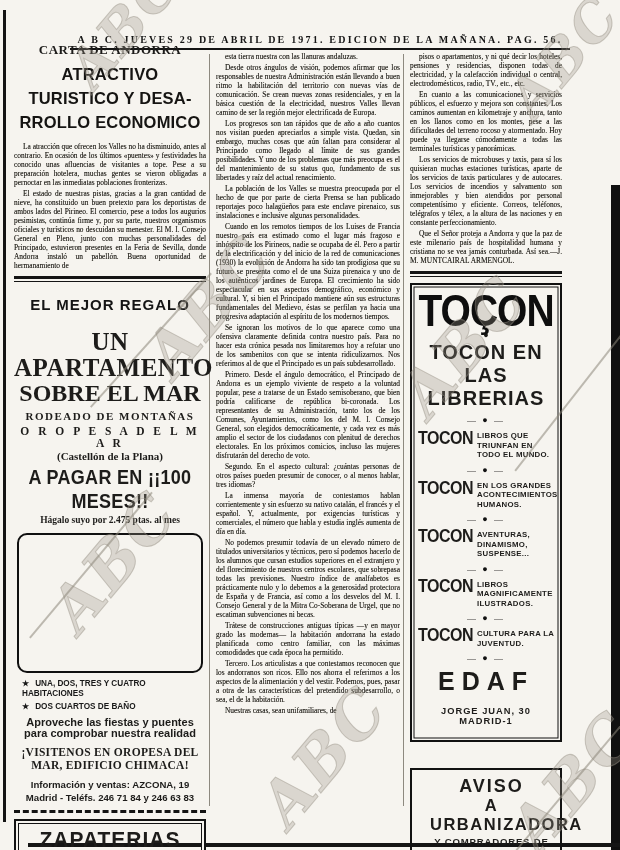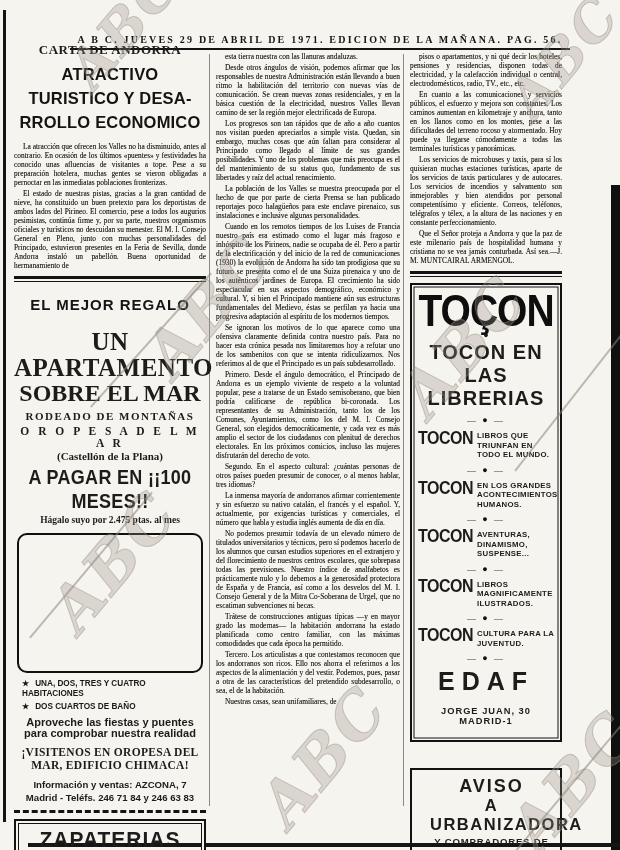--- a/index.html
+++ b/index.html
@@ -148,21 +148,21 @@
       <div class="apt-bullets">
           <div class="apt-bullet">
           <span class="star">★</span><span>UNA, DOS, TRES Y CUATRO HABITACIONES</span>
         </div>
           <div class="apt-bullet">
           <span class="star">★</span><span>DOS CUARTOS DE BAÑO</span>
         </div>
         </div>
       <div class="apt-l9">Aproveche las fiestas y puentes para comprobar nuestra realidad</div>
       <div class="apt-l10">¡VISITENOS EN OROPESA DEL MAR, EDIFICIO CHIMACA!</div>
-      <div class="apt-l11">Información y ventas: AZCONA, 7</div>
+      <div class="apt-l11">Información y ventas: AZCONA, 19</div>
       <div class="apt-l12">Madrid - Teléfs. 246 71 84 y 246 63 83</div>
       <div class="dash-rule"></div>
     </div>
 
     <div class="zap-box">
       <div class="zap-l1">ZAPATERIAS</div>
       <div class="zap-l2">Oportunidad apartamentos</div>
       <div class="zap-l3">para establecerse</div>
 
     </div>
@@ -170,21 +170,21 @@
 
   <div class="col col2 body-text">
       <p class="bodyp">esta tierra nuestra con las llanuras andaluzas.</p>
       <p class="bodyp">Desde otros ángulos de visión, podemos afirmar que los responsables de nuestra Administración están llevando a buen ritmo la habilitación del territorio con nuevas vías de comunicación. Se crean nuevas zonas residenciales, y en la básica cuestión de la electricidad, nuestros Valles llevan camino de ser la región mejor electrificada de Europa.</p>
       <p class="bodyp">Los progresos son tan rápidos que de año a año cuantos nos visitan pueden apreciarlos a simple vista. Quedan, sin embargo, muchas cosas que aún faltan para considerar al Principado como llegado al límite de sus grandes posibilidades. Y uno de los problemas que más preocupa es el del mantenimiento de su status quo, fundamento de sus libertades y raíz del actual renacimiento.</p>
       <p class="bodyp">La población de los Valles se muestra preocupada por el hecho de que por parte de cierta Prensa se han publicado reportajes poco halagüeños para este enclave pirenaico, sus instalaciones e inclusive algunas personalidades.</p>
       <p class="bodyp">Cuando en los remotos tiempos de los Luises de Francia nuestro país era estimado como el lugar más fragoso e inhóspito de los Pirineos, nadie se ocupaba de él. Pero a partir de la electrificación y del inicio de la red de comunicaciones (1930) la evolución de Andorra ha sido tan prodigiosa que su futuro se presenta como el de una Suiza pirenaica y uno de los auténticos jardines de Europa. El crecimiento ha sido espectacular en sus aspectos demográfico, económico y cultural. Y, si bien el Principado mantiene aún sus estructuras fundamentales del Medievo, éstas se perfilan ya hacia una progresiva adaptación al espíritu de los modernos tiempos.</p>
       <p class="bodyp">Se ignoran los motivos de lo que aparece como una ofensiva claramente definida contra nuestro país. Para no hacer esta crónica pesada nos limitaremos hoy a refutar uno de los sambenitos con que se intenta ridiculizarnos. Nos referimos al de que el Principado es un país subdesarrollado.</p>
       <p class="bodyp">Primero. Desde el ángulo democrático, el Principado de Andorra es un ejemplo viviente de respeto a la voluntad popular, pese a tratarse de un Estado semisoberano, que bien podría calificarse de república bi-coronada. Los representantes de su Administración, tanto los de los Comunes, Ayuntamientos, como los del M. I. Consejo General, son elegidos democráticamente, y cada vez es más amplio el sector de los ciudadanos con plenitud de derechos electorales. En los próximos comicios, incluso las mujeres disfrutarán del derecho de voto.</p>
       <p class="bodyp">Segundo. En el aspecto cultural: ¿cuántas personas de otros países pueden presumir de conocer, o al menos hablar, tres idiomas?</p>
-      <p class="bodyp">La inmensa mayoría de andorranos afirmar corrientemente y sin esfuerzo su nativo catalán, el francés y el español. Y, actualmente, por exigencias turísticas y comerciales, el número que habla y estudia inglés aumenta de día en día.</p>
+      <p class="bodyp">La inmensa mayoría de contestamos hablan corrientemente y sin esfuerzo su nativo catalán, el francés y el español. Y, actualmente, por exigencias turísticas y comerciales, el número que habla y estudia inglés aumenta de día en día.</p>
       <p class="bodyp">No podemos presumir todavía de un elevado número de titulados universitarios y técnicos, pero sí podemos hacerlo de los alumnos que cursan estudios superiores en el extranjero y del florecimiento de nuestros centros escolares, que sobrepasa todas las previsiones. Nuestro índice de analfabetos es prácticamente nulo y lo debemos a la generosidad protectora de España y de Francia, así como a los desvelos del M. I. Consejo General y de la Mitra Co-Soberana de Urgel, que no escatiman subvenciones ni becas.</p>
       <p class="bodyp">Trátese de construcciones antiguas típicas —y en mayor grado las modernas— la habitación andorrana ha estado planificada como centro familiar, con las máximas comodidades que cada época ha permitido.</p>
       <p class="bodyp">Tercero. Los articulistas a que contestamos reconocen que los andorranos son ricos. Ello nos ahorra el referirnos a los aspectos de la alimentación y del vestir. Podemos, pues, pasar a otra de las características del pretendido subdesarrollo, o sea, el de la habitación.</p>
       <p class="bodyp">Nuestras casas, sean unifamiliares, de</p>
     </div>
 
   <div class="col col3">
     <div class="body-text">
         <p class="bodyp">pisos o apartamentos, y ni qué decir los hoteles, pensiones y residencias, disponen todas de electricidad, y la calefacción individual o central, electrodomésticos, radio, TV., etc., etc.</p>
         <p class="bodyp">En cuanto a las comunicaciones y servicios públicos, el esfuerzo y mejora son constantes. Los caminos aumentan en kilometraje y anchura, tanto en los llanos como en los montes, pese a las dificultades del terreno rocoso y atormentado. Hoy puede ya llegarse cómodamente a todas las terminales turísticas y panorámicas.</p>

